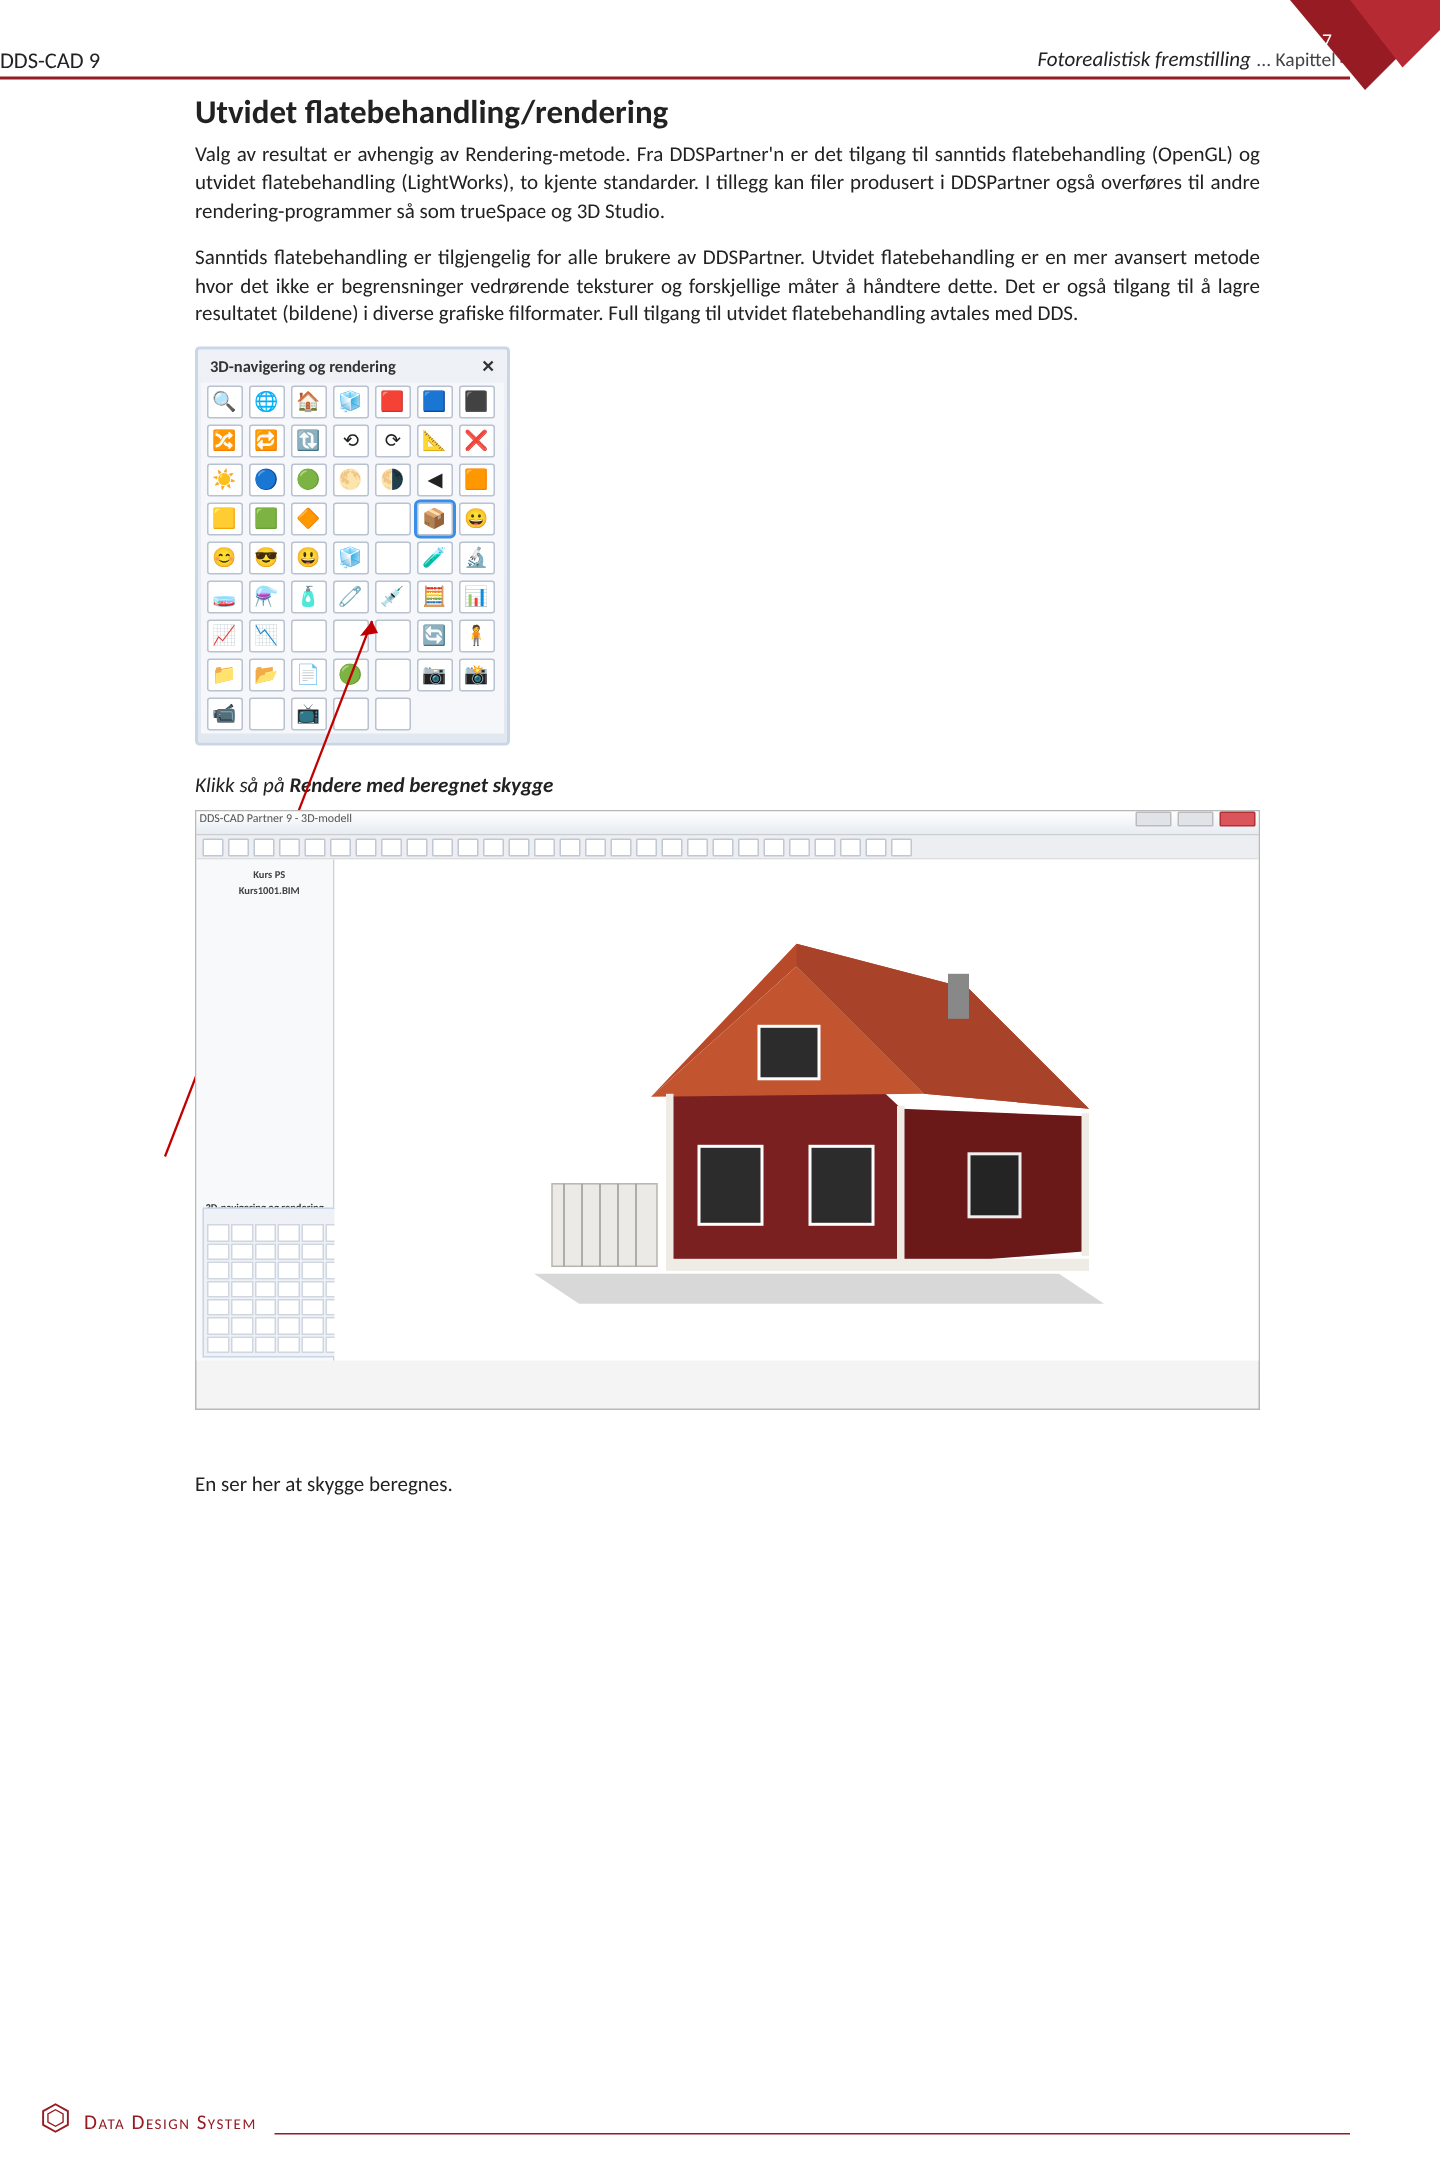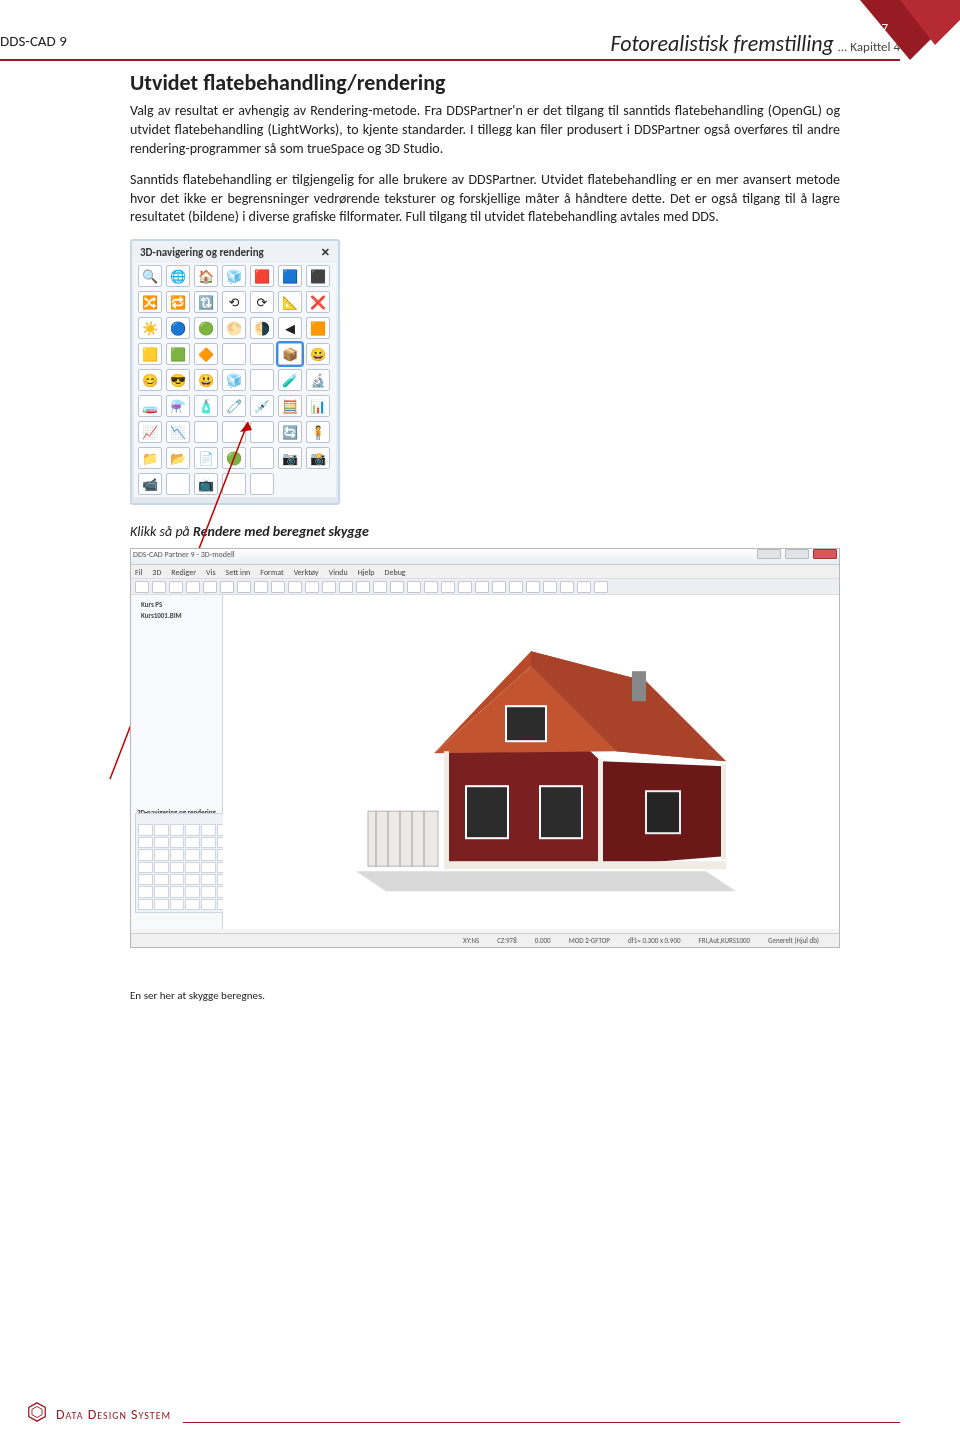--- a/index.html
+++ b/index.html
@@ -24,21 +24,21 @@
     color: #fff;
     font-size: 13px;
   }
   .header-row {
     display: flex;
     justify-content: space-between;
     align-items: flex-start;
     padding: 30px 60px 2px 0;
   }
   .product { font-size: 15px; padding-left:0; margin-left:0; position:absolute; left:0; top:32px; }
-  .chapter-main { font-style: italic; font-size: 22px; }
+  .chapter-main { font-style: italic; font-size: 14px; }
   .chapter-suffix { font-size: 13px; color:#444; }
   .hr { border-top: 2px solid #961b23; margin: 0 60px 0 0; }
   .content { padding: 8px 120px 0 130px; }
   h2 { font-size: 22px; font-weight: 600; color:#222; margin-bottom: 6px; }
   p { font-size: 14px; line-height: 1.35; text-align: justify; margin-bottom: 12px; }
   .instr { font-size: 14px; margin: 14px 0 6px; font-style: italic; }
   .instr b { font-weight: 700; }
   .palette {
     width: 210px;
     border: 2px solid #c9d6e8;
@@ -76,38 +76,38 @@
     margin-bottom: 40px;
     font-size:8px;
   }
   .app-titlebar { height:16px; background:linear-gradient(#fff,#e6ecf4); border-bottom:1px solid #ccc; display:flex; justify-content:space-between; align-items:flex-start; padding:0 2px; font-size:8px; color:#555;}
   .winbtns span { display:inline-block; width:24px; height:10px; margin-left:2px; background:#e0e3e8; border:1px solid #bbb; border-radius:1px;}
   .winbtns .close { background:#d9545b; border-color:#b03030;}
   .app-menu { height:14px; padding:0 4px; font-size:8px; color:#444; display:flex; gap:10px; align-items:center; background:#f0f0f0; border-bottom:1px solid #ddd;}
   .app-tool { height:16px; padding:0 4px; display:flex; gap:3px; align-items:center; background:#eceef2; border-bottom:1px solid #ddd;}
   .tb { width:14px; height:12px; background:#fff; border:1px solid #c0c8d4; border-radius:1px; display:inline-block;}
   .app-body { display:flex; height:334px; }
-  .app-side { width:92px; border-right:1px solid #d0d0d0; background:#f8f9fb; padding:4px; font-size:7px; color:#444;}
+  .app-side { width:92px; border-right:1px solid #d0d0d0; background:#f8f9fb; padding:4px; font-size:7px; color:#444;text-align:center;}
   .tree-item { padding:1px 0 1px 6px; }
   .tree-item.child { padding-left:14px; }
   .tree-item.b { font-weight:700; }
   .app-canvas { flex:1; background:#fff; position:relative; }
   .mini-palette { position:absolute; left:4px; bottom:34px; width:100px; height:100px; border:1px solid #c9d6e8; background:#eef2f7; display:grid; grid-template-columns:repeat(6,1fr); gap:1px; padding:10px 2px 2px;}
   .mp { background:#fff; border:1px solid #cfd6e0; }
   .mini-palette-title { position:absolute; left:6px; bottom:130px; font-size:7px; color:#333; font-weight:700;}
   .status { position:absolute; bottom:0; left:0; right:0; height:14px; background:#f0f0f0; border-top:1px solid #d0d0d0; display:flex; justify-content:flex-end; gap:18px; padding:0 20px; align-items:center; color:#555; font-size:7px;}
   .house { position:absolute; left:50%; top:50%; transform:translate(-50%,-52%); }
   .footer {
     position:absolute; bottom:24px; left:26px; right:60px;
     display:flex; align-items:flex-end; gap:8px;
   }
   .footer-line { flex:1; border-top:1.5px solid #961b23; margin-left:4px; }
   .footer-text { color:#961b23; font-size:14px; letter-spacing:1px; font-variant:small-caps; }
   .logo-hex { width:22px; height:22px; }
-  .closing { font-size:11px; line-height:1.4; }
+  .closing { font-size:14px; line-height:1.4; }
 </style>
 </head>
 <body>
 
 <div class="corner-deco">
   <svg width="120" height="60">
     <polygon points="20,0 120,0 120,10 70,60" fill="#961b23"></polygon>
     <polygon points="60,0 120,0 120,20 95,45" fill="#b52a33"></polygon>
   </svg>
 </div>
@@ -209,32 +209,20 @@
 
   <div class="appwin">
     <div class="app-titlebar">
       <span>DDS-CAD Partner 9 - 3D-modell</span>
       <span class="winbtns">
         <span></span>
         <span></span>
         <span class="close"></span>
       </span>
     </div>
-    <div class="app-menu" id="app-menu">
-        <span>Fil</span>
-        <span>3D</span>
-        <span>Rediger</span>
-        <span>Vis</span>
-        <span>Sett inn</span>
-        <span>Format</span>
-        <span>Verktøy</span>
-        <span>Vindu</span>
-        <span>Hjelp</span>
-        <span>Debug</span>
-      </div>
     <div class="app-tool" id="app-tool">
         <span class="tb"></span>
         <span class="tb"></span>
         <span class="tb"></span>
         <span class="tb"></span>
         <span class="tb"></span>
         <span class="tb"></span>
         <span class="tb"></span>
         <span class="tb"></span>
         <span class="tb"></span>
@@ -337,29 +325,20 @@
           <rect x="128" y="250" width="282" height="8" fill="#efece6"></rect>
 
           <rect x="128" y="140" width="5" height="115" fill="#efece6"></rect>
           <rect x="282" y="148" width="5" height="108" fill="#efece6"></rect>
           <rect x="405" y="153" width="5" height="95" fill="#efece6"></rect>
 
           <rect x="316" y="60" width="14" height="30" fill="#888"></rect>
         </svg>
       </div>
     </div>
-    <div class="status" id="status-bar">
-        <span>XY:NS</span>
-        <span>CZ:978</span>
-        <span>0.000</span>
-        <span>MOD 2-GFTOP</span>
-        <span>df1= 0.300 x 0.900</span>
-        <span>FRI,Aut,KURS1000</span>
-        <span>Generelt (Hjul db)</span>
-      </div>
   </div>
 
   <div class="closing" id="closing">
       <div>En ser her at skygge beregnes.</div>
     </div>
 </div>
 
 <div class="footer">
   <svg class="logo-hex" viewBox="0 0 24 24">
     <polygon points="12,2 21,7 21,17 12,22 3,17 3,7" fill="none" stroke="#961b23" stroke-width="1.4"></polygon>

